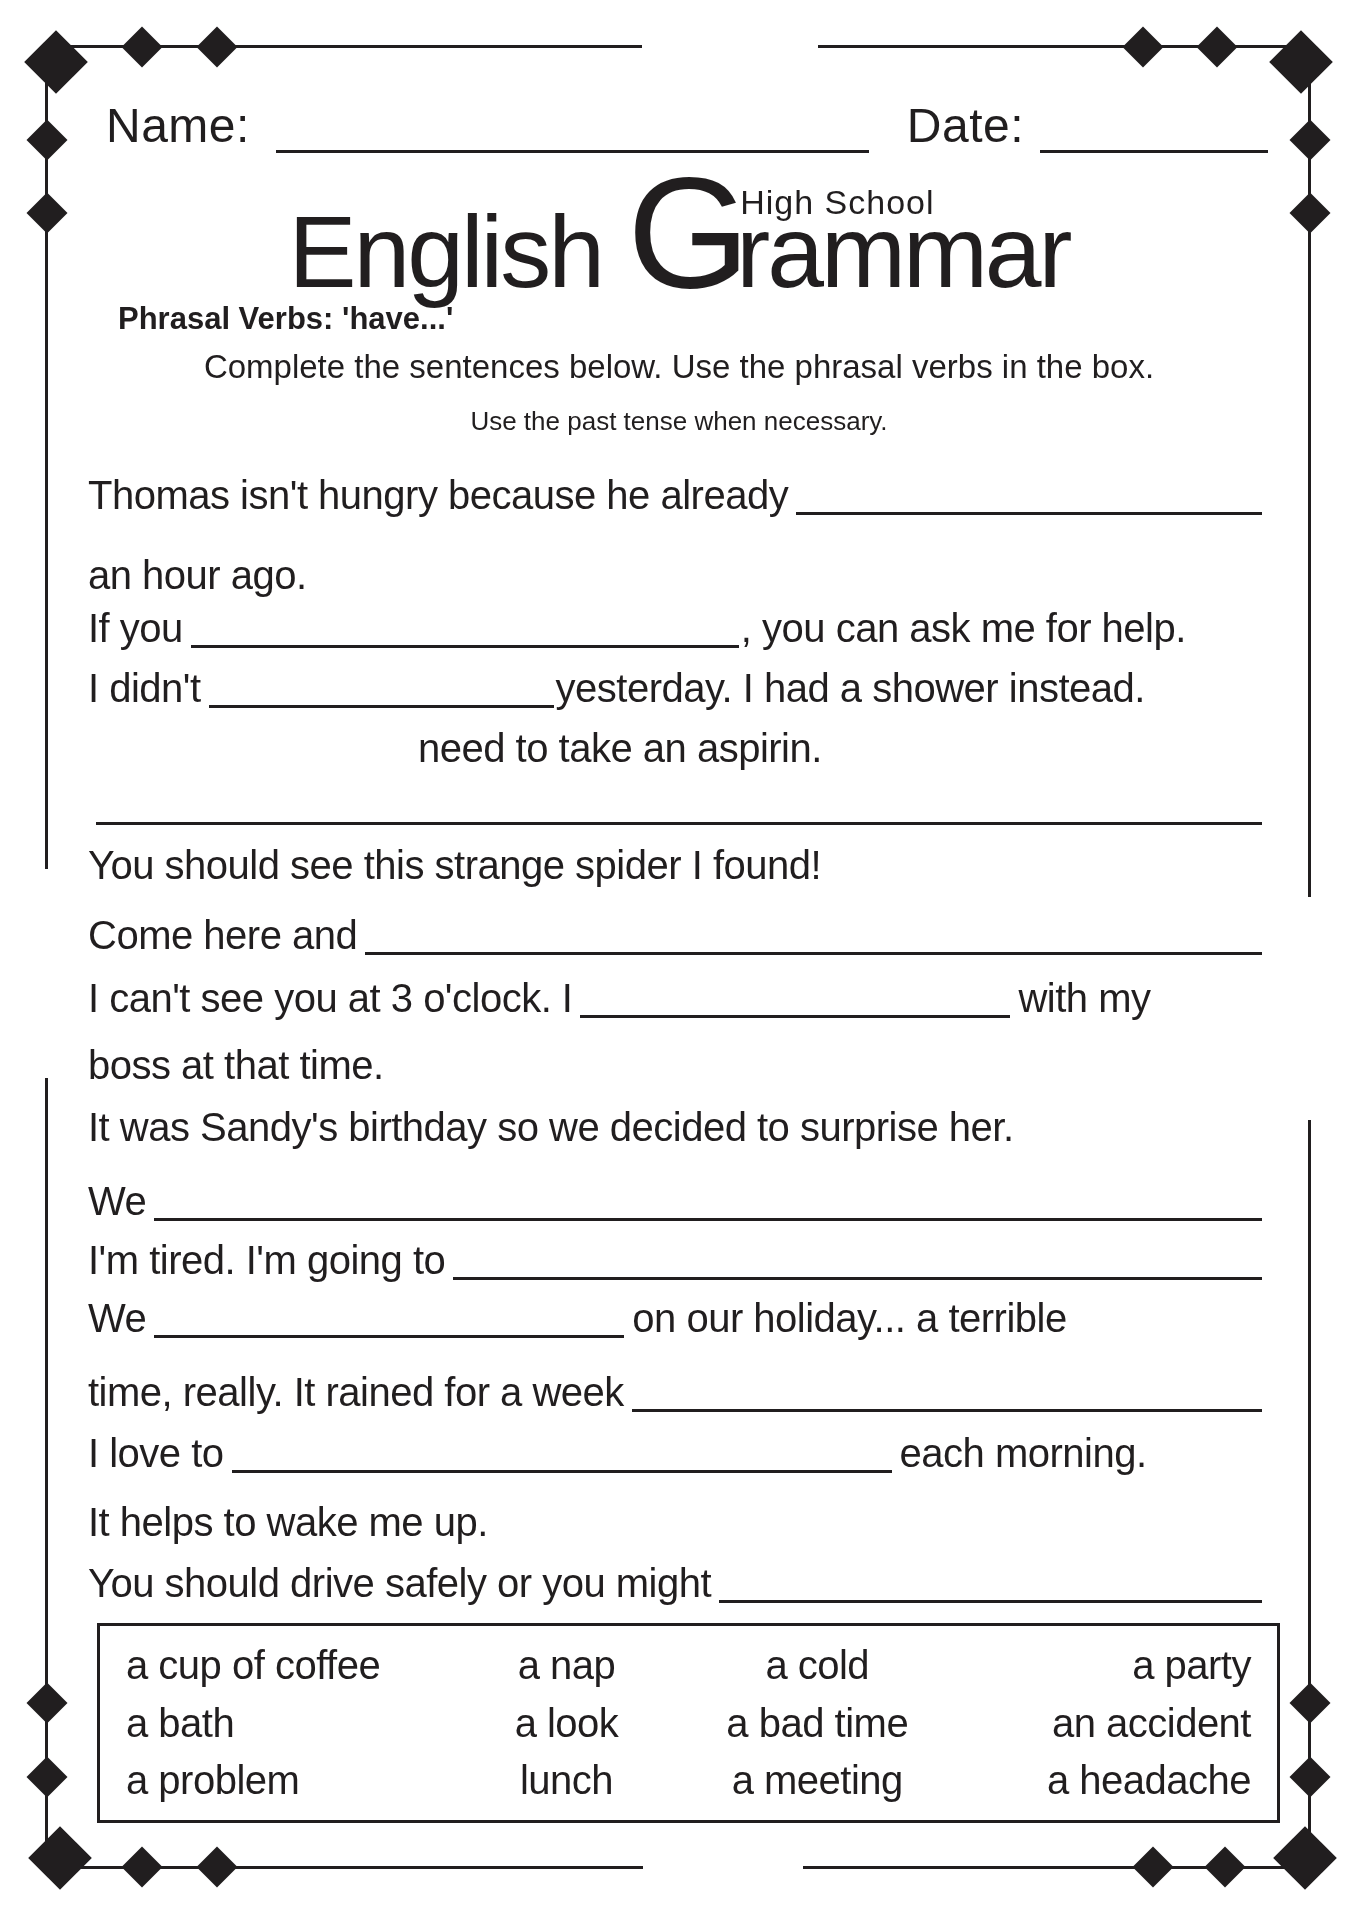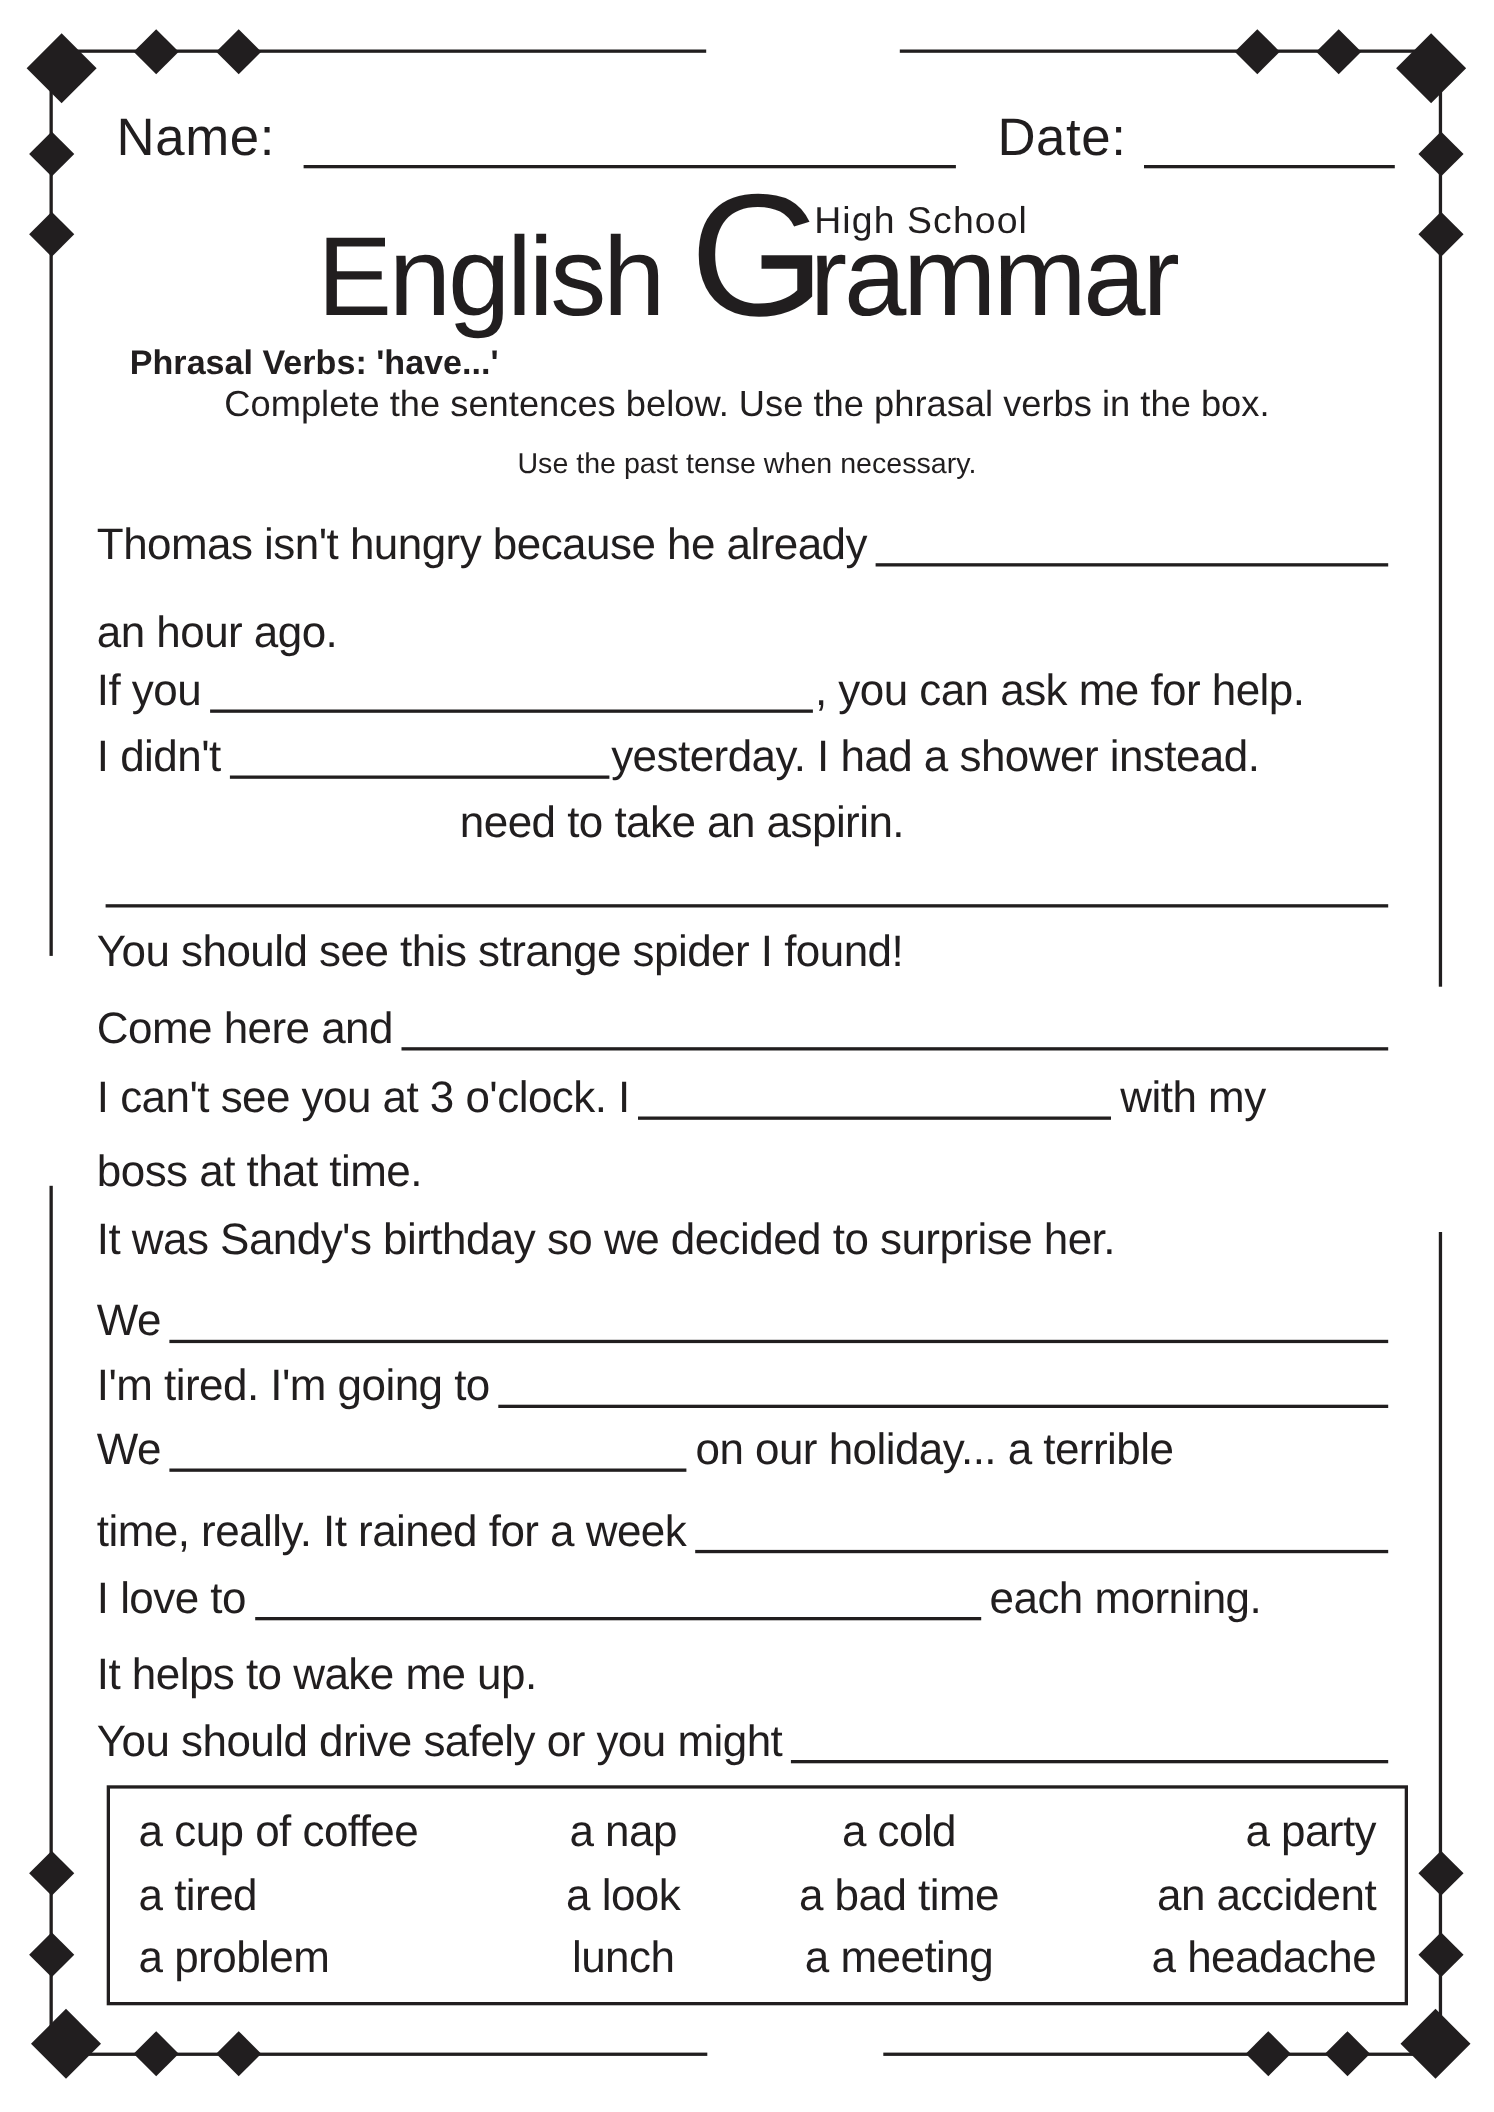--- a/index.html
+++ b/index.html
@@ -19,21 +19,21 @@
   .h-blank{border-bottom:3px solid #211e1f;height:38px;}
   .name-blank{flex:1;margin:0 38px 0 26px;}
   .date-blank{width:228px;margin-left:16px;}
   
   .title-line{position:absolute;left:0;right:0;top:134px;text-align:center;
     font-size:102px;letter-spacing:-3px;white-space:nowrap;line-height:1.25;}
   .bigG{font-size:158px;letter-spacing:-2px;margin-right:-12px;}
   .rammar-wrap{position:relative;display:inline-block;}
   .highschool{position:absolute;top:-8px;left:4px;font-size:34px;letter-spacing:1px;text-align:right;}
   
-  .subtitle{position:absolute;left:118px;top:312px;font-size:31px;font-weight:bold;letter-spacing:0;text-align:right;}
+  .subtitle{position:absolute;left:118px;top:301px;font-size:31px;font-weight:bold;letter-spacing:0;text-align:right;}
   .instr1{position:absolute;left:0;right:0;top:348px;text-align:center;font-size:33px;}
   .instr2{position:absolute;left:0;right:0;top:406px;text-align:center;font-size:26px;}
   
   .sentences{position:absolute;left:88px;width:1182px;top:462px;
     font-size:40px;letter-spacing:-0.5px;}
   .line{display:flex;align-items:flex-end;height:56px;}
   .seg{white-space:pre;}
   .blank{border-bottom:3px solid #211e1f;height:30px;margin:0 8px 3px 8px;}
   .blank.grow{flex:1;}
   .gap{height:1px;margin:0 8px;}
@@ -190,21 +190,21 @@
     <div class="blank grow"></div>
   </div>
 
 </div>
 
 <div class="word-box">
   <span class="c1">a cup of coffee</span>
   <span class="c2">a nap</span>
   <span class="c3">a cold</span>
   <span class="c4">a party</span>
-  <span class="c1">a tired</span>
+  <span class="c1">a bath</span>
   <span class="c2">a look</span>
   <span class="c3">a bad time</span>
   <span class="c4">an accident</span>
   <span class="c1">a problem</span>
   <span class="c2">lunch</span>
   <span class="c3">a meeting</span>
   <span class="c4">a headache</span>
 </div>
 
 </body></html>

